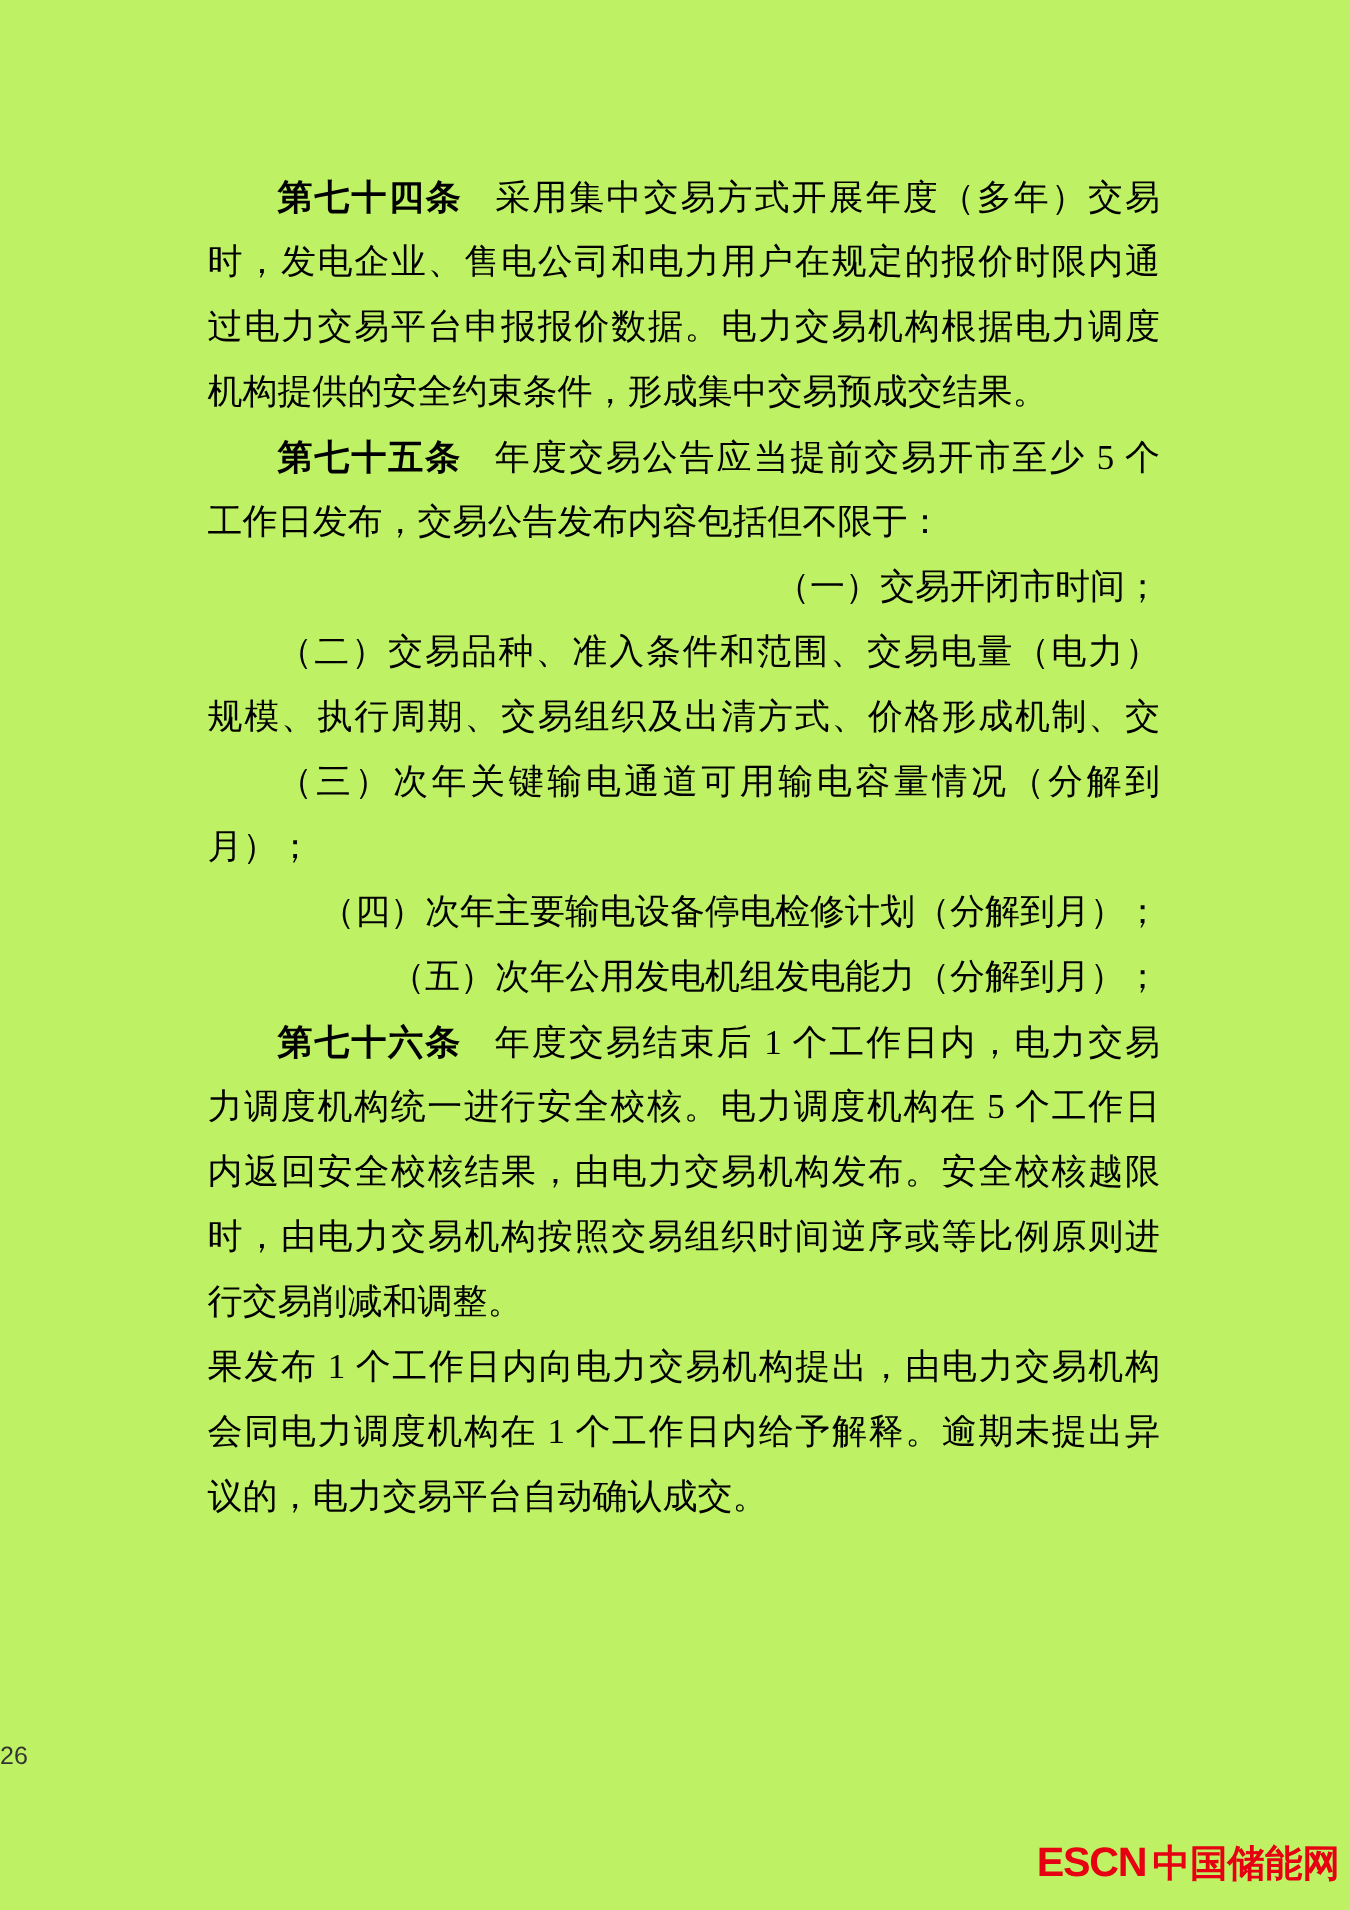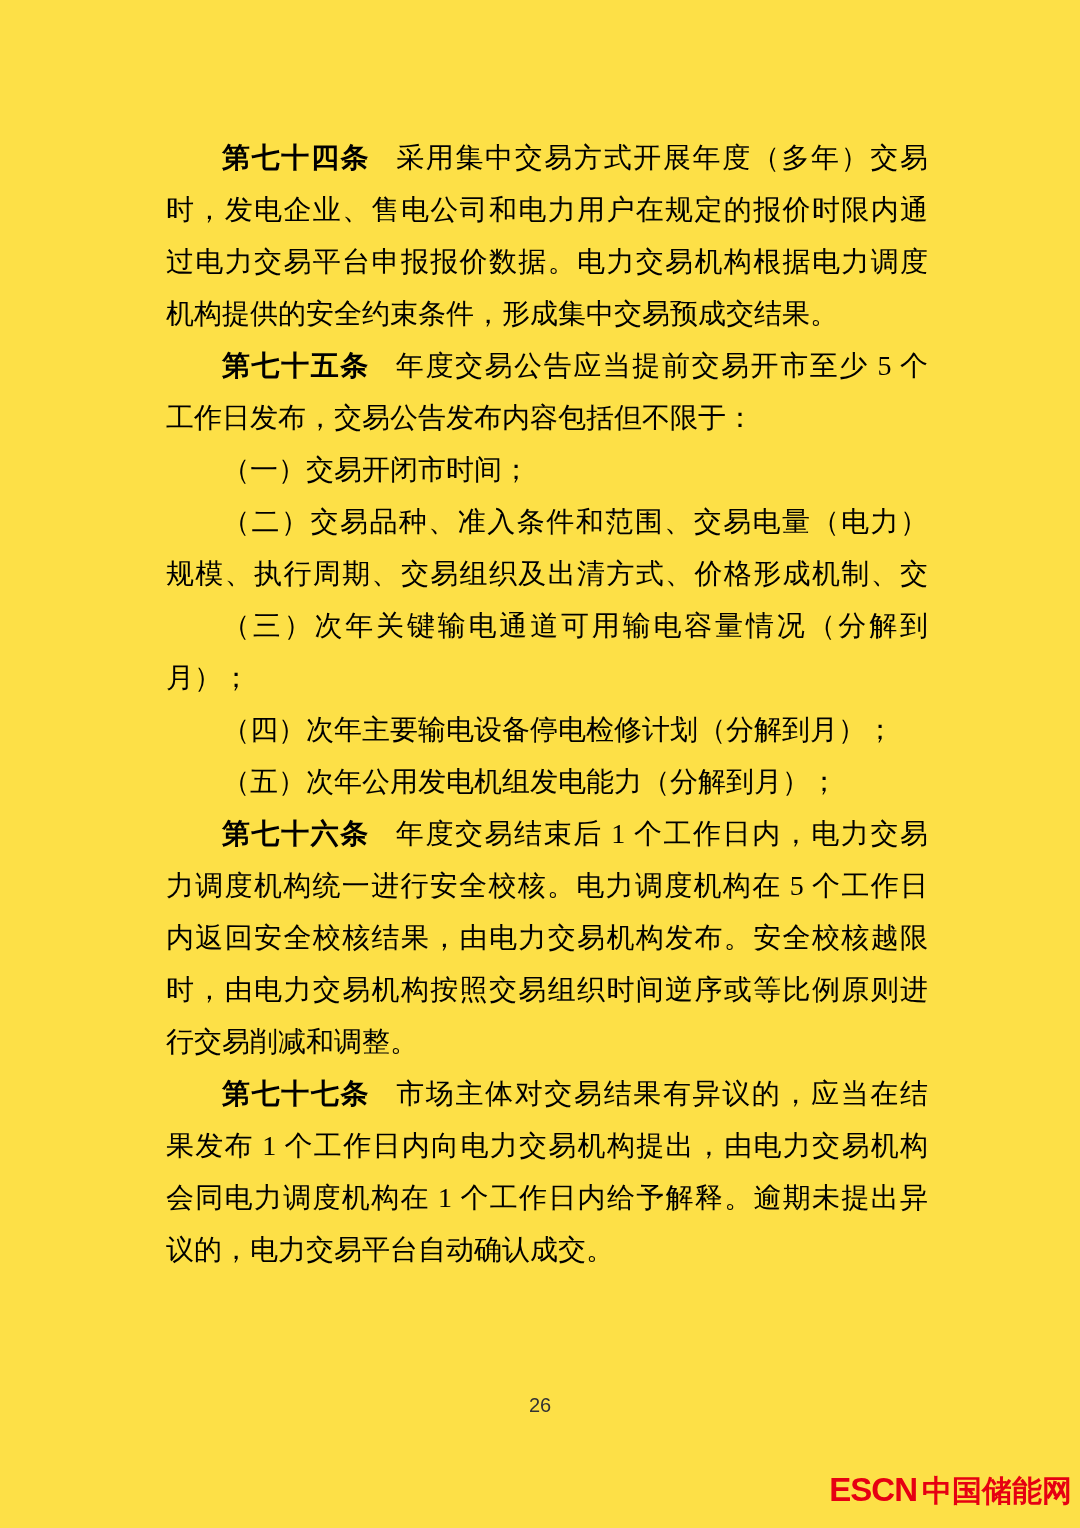--- a/index.html
+++ b/index.html
@@ -14,33 +14,33 @@
   .doc {
     position: absolute;
     left: 166px;
     top: 132px;
     width: 762px;
     font-size: 28px;
     line-height: 52px;
     color: #000000;
   }
   .line { height: 52px; }
-  .line.indent { text-indent: 56px; }
+  .line.indent { text-indent: 56px; text-align: right; }
   .line.stretch { text-align: justify; text-align-last: justify; }
   .art {
     font-family: "Liberation Sans", "DejaVu Sans", sans-serif;
     font-weight: 700;
     margin-right: 26px;
   }
   .pagenum {
     position: absolute;
     top: 1394px;
     left: 0;
     width: 1080px;
-    text-align: center;
+    text-align: left;
     font-family: "Liberation Sans", "DejaVu Sans", sans-serif;
     font-size: 20px;
     color: #333333;
   }
   .logo {
     position: absolute;
     top: 1470px;
     right: 8px;
     white-space: nowrap;
     line-height: 40px;
@@ -54,40 +54,39 @@
   }
   .logo-cjk {
     font-family: "Liberation Sans", "DejaVu Sans", sans-serif;
     font-weight: 700;
     font-size: 30px;
   }
 </style>
 </head>
 <body>
 
-<div class="page" style="background: #fde047;">
+<div class="page" style="background: #bef264;">
   <div class="doc" id="doc-body" style="color: rgb(0, 0, 0);">
       <div class="line indent stretch"><span class="art">第七十四条</span><span>采用集中交易方式开展年度（多年）交易</span></div>
       <div class="line stretch"><span>时，发电企业、售电公司和电力用户在规定的报价时限内通</span></div>
       <div class="line stretch"><span>过电力交易平台申报报价数据。电力交易机构根据电力调度</span></div>
       <div class="line"><span>机构提供的安全约束条件，形成集中交易预成交结果。</span></div>
       <div class="line indent stretch"><span class="art">第七十五条</span><span>年度交易公告应当提前交易开市至少 5 个</span></div>
       <div class="line"><span>工作日发布，交易公告发布内容包括但不限于：</span></div>
       <div class="line indent"><span>（一）交易开闭市时间；</span></div>
       <div class="line indent stretch"><span>（二）交易品种、准入条件和范围、交易电量（电力）</span></div>
       <div class="line stretch"><span>规模、执行周期、交易组织及出清方式、价格形成机制、交</span></div>
       <div class="line indent stretch"><span>（三）次年关键输电通道可用输电容量情况（分解到</span></div>
       <div class="line"><span>月）；</span></div>
       <div class="line indent"><span>（四）次年主要输电设备停电检修计划（分解到月）；</span></div>
       <div class="line indent"><span>（五）次年公用发电机组发电能力（分解到月）；</span></div>
       <div class="line indent stretch"><span class="art">第七十六条</span><span>年度交易结束后 1 个工作日内，电力交易</span></div>
       <div class="line stretch"><span>力调度机构统一进行安全校核。电力调度机构在 5 个工作日</span></div>
       <div class="line stretch"><span>内返回安全校核结果，由电力交易机构发布。安全校核越限</span></div>
       <div class="line stretch"><span>时，由电力交易机构按照交易组织时间逆序或等比例原则进</span></div>
       <div class="line"><span>行交易削减和调整。</span></div>
-      <div class="line indent stretch"><span class="art">第七十七条</span><span>市场主体对交易结果有异议的，应当在结</span></div>
       <div class="line stretch"><span>果发布 1 个工作日内向电力交易机构提出，由电力交易机构</span></div>
       <div class="line stretch"><span>会同电力调度机构在 1 个工作日内给予解释。逾期未提出异</span></div>
       <div class="line"><span>议的，电力交易平台自动确认成交。</span></div>
     </div>
   <div class="pagenum">26</div>
   <div class="logo" style="color: rgb(230, 0, 18);"><span class="logo-latin">ESCN</span><span class="logo-cjk">中国储能网</span></div>
 </div>
 
 </body></html>

